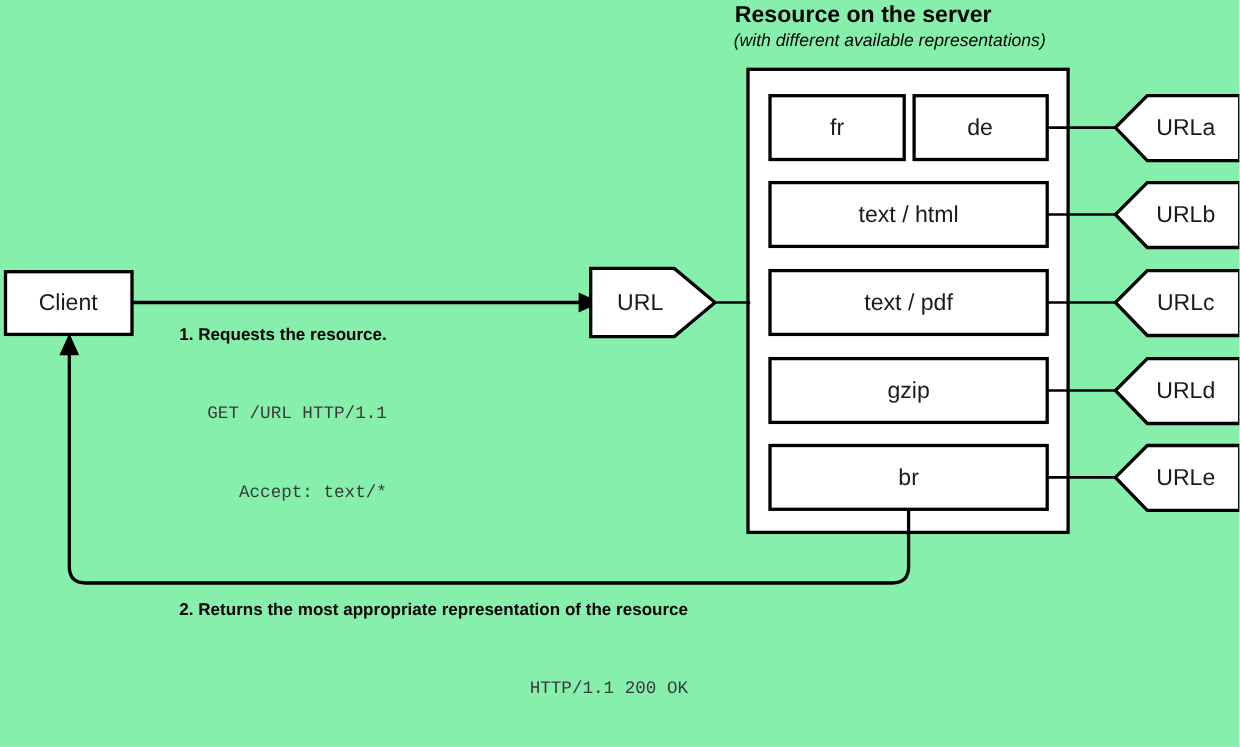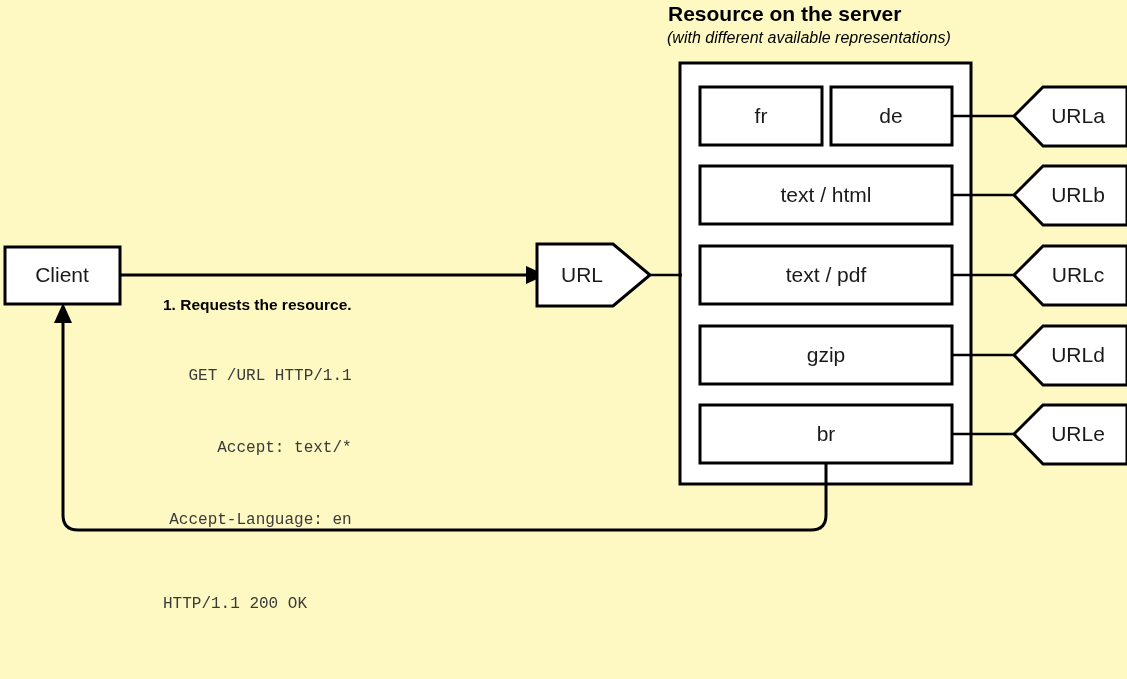--- a/index.html
+++ b/index.html
@@ -4,21 +4,21 @@
 <style>
   html, body {
     margin: 0;
     padding: 0;
     background: #ffffff;
   }
   #page {
     position: relative;
     width: 1127px;
     height: 679px;
-    background: #fef9c3;
+    background: #86efac;
     overflow: hidden;
     font-family: "Liberation Sans", sans-serif;
   }
   svg.diagram {
     position: absolute;
     top: 0;
     left: 0;
     width: 1127px;
     height: 679px;
   }
@@ -146,25 +146,25 @@
     <path d="M 826 463 L 826 515 Q 826 530 811 530 L 78 530 Q 63 530 63 515 L 63 318" class="stroke"></path>
     <polygon points="63,303 54,323 72,323" fill="#000000"></polygon>
 
   </svg>
 
   <div class="note" style="left:163px; top:294px;">
     <div class="note-head">1. Requests the resource.</div>
     <div class="note-body">
       <div>GET /URL HTTP/1.1</div>
       <div>Accept: text/*</div>
-      <div>Accept-Language: en</div>
     </div>
   </div>
 
   <div class="note" style="left:163px; top:544px;">
+    <div class="note-head">2. Returns the most appropriate representation of the resource</div>
     <div class="note-body">
       <div>HTTP/1.1 200 OK</div>
       
       
       
       
     </div>
   </div>
 
 </div>

